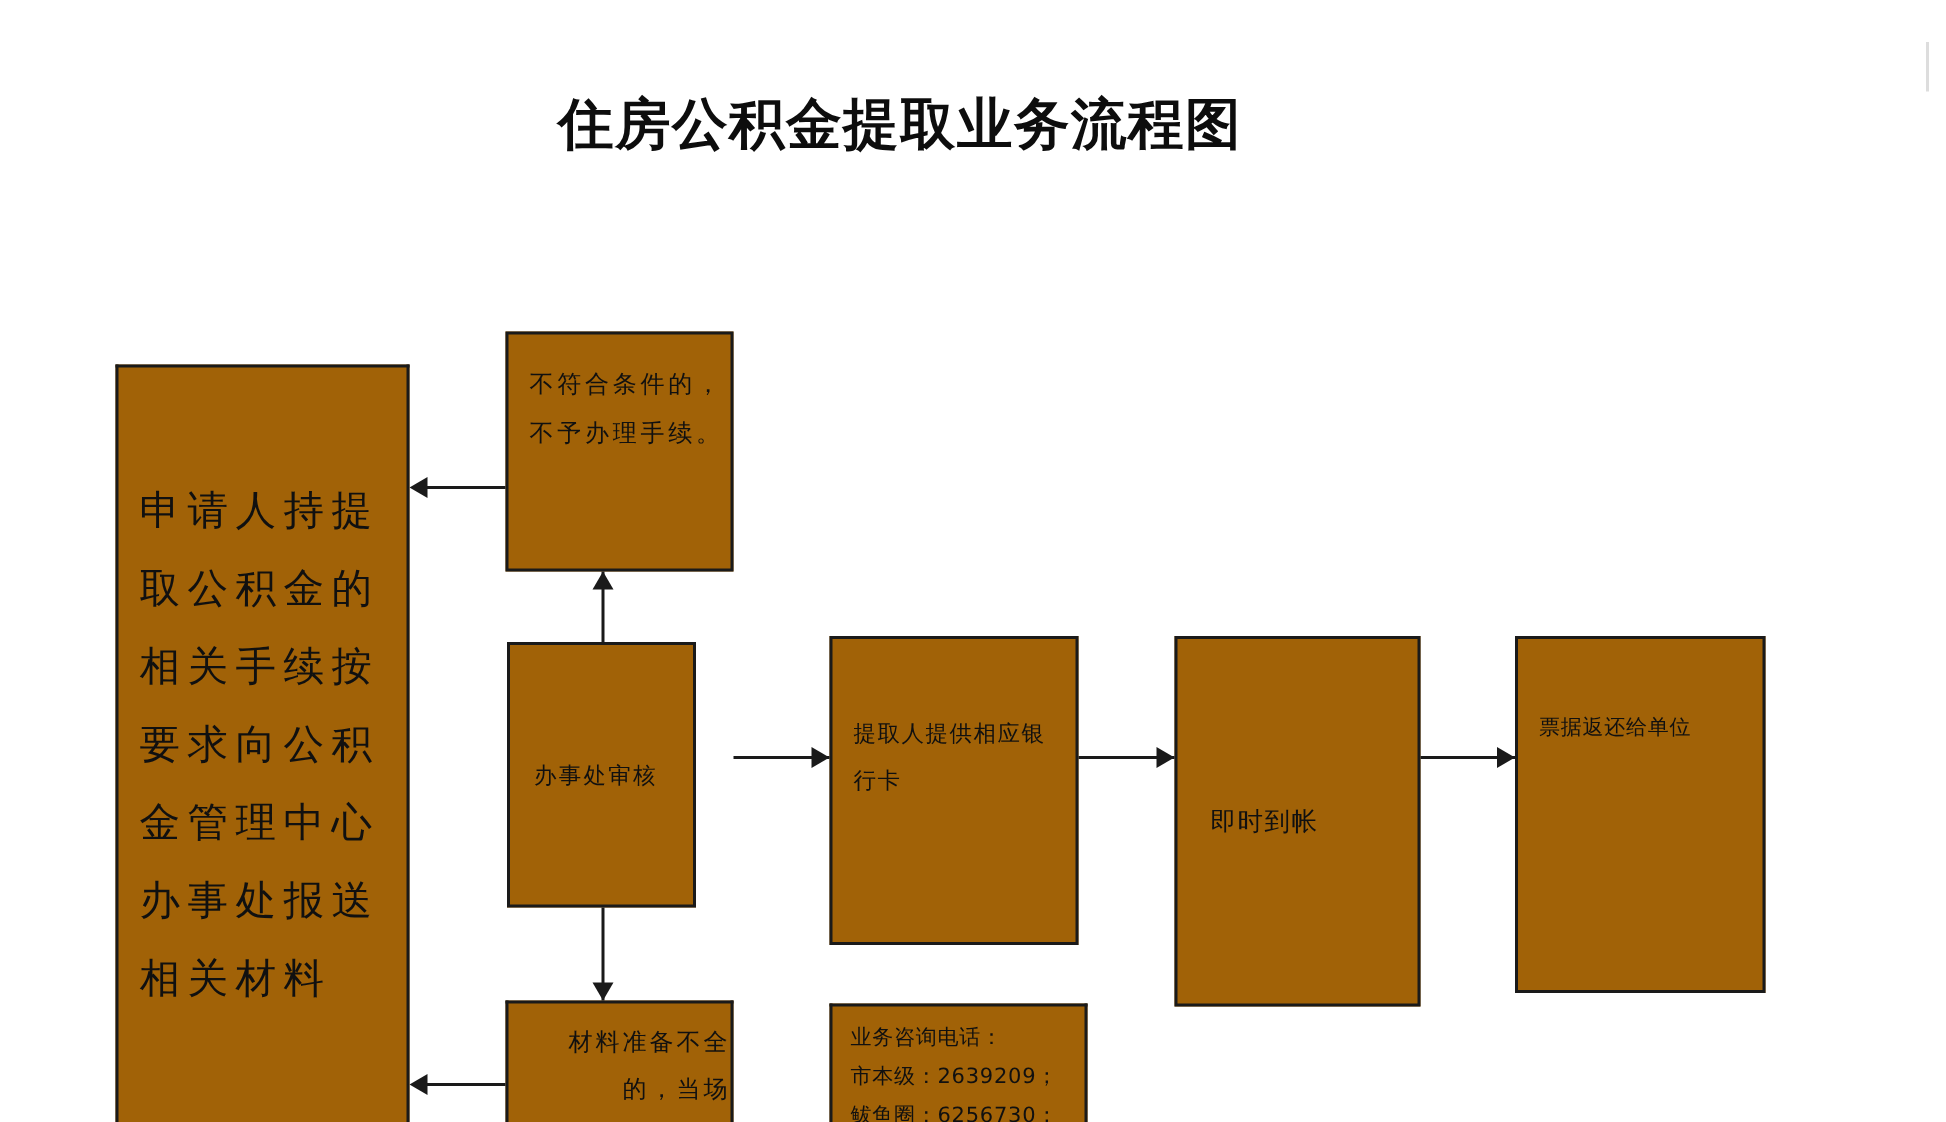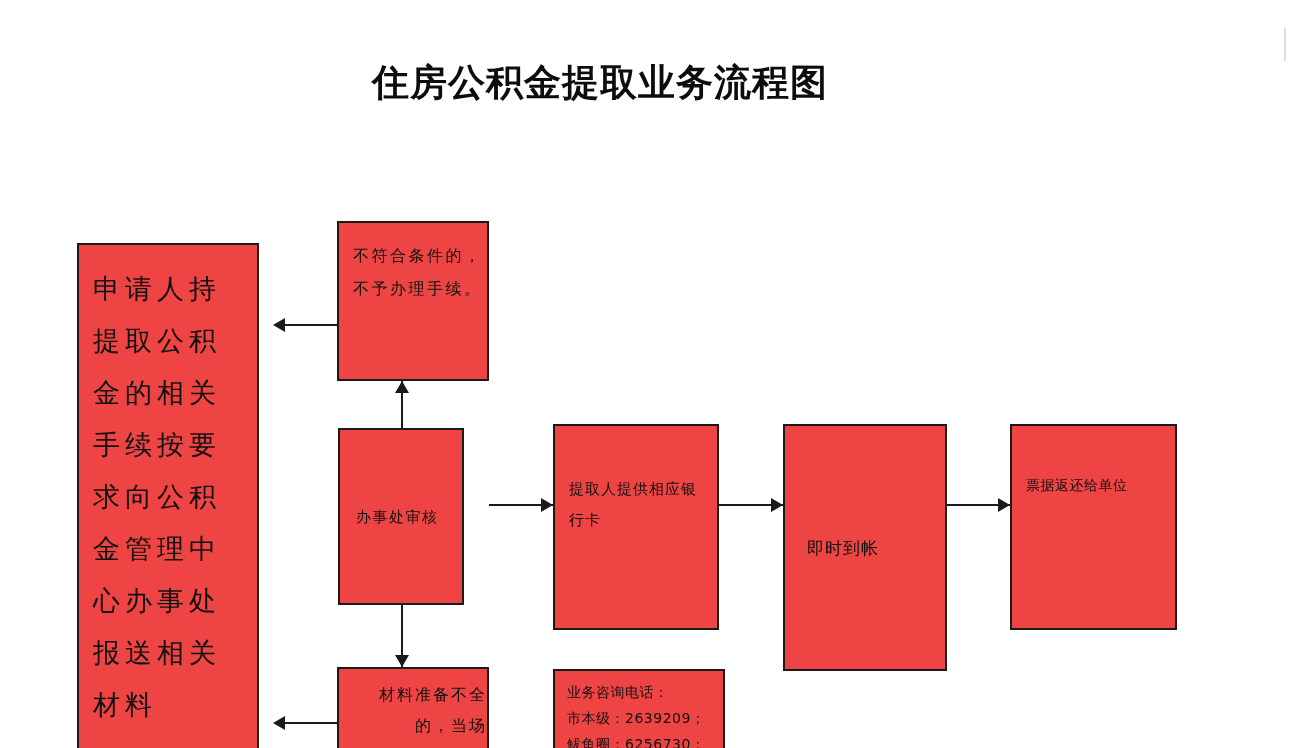--- a/index.html
+++ b/index.html
@@ -33,38 +33,38 @@
     letter-spacing: 1px;
     color: #0d0d0d;
     white-space: nowrap;
   }
 
   
   .node {
     position: absolute;
     box-sizing: border-box;
     border: 2px solid #1a1a1a;
-    background: #ef4444;
+    background: #a16207;
     display: flex;
     align-items: center;
     justify-content: flex-start;
     overflow: hidden;
   }
   .node .node-text {
     display: block;
     width: 100%;
     color: #101010;
     font-family: "DejaVu Sans", "Liberation Sans", sans-serif;
   }
 
   
   #node-applicant {
     left: 77px;
     top: 243px;
-    width: 182px;
+    width: 196px;
     height: 505px;
     border-bottom: none;
     align-items: center;
     justify-content: center;
   }
   #node-applicant .node-text {
     padding: 0 14px;
     font-size: 27px;
     line-height: 52px;
     letter-spacing: 5px;
@@ -129,21 +129,21 @@
     font-size: 17px;
     letter-spacing: 1px;
     line-height: 28px;
   }
 
   
   #node-receipt {
     left: 1010px;
     top: 424px;
     width: 167px;
-    height: 206px;
+    height: 238px;
     align-items: flex-start;
   }
   #node-receipt .node-text {
     padding: 46px 6px 0 14px;
     font-size: 14px;
     letter-spacing: 0.5px;
     line-height: 26px;
     text-align: left;
   }
 

